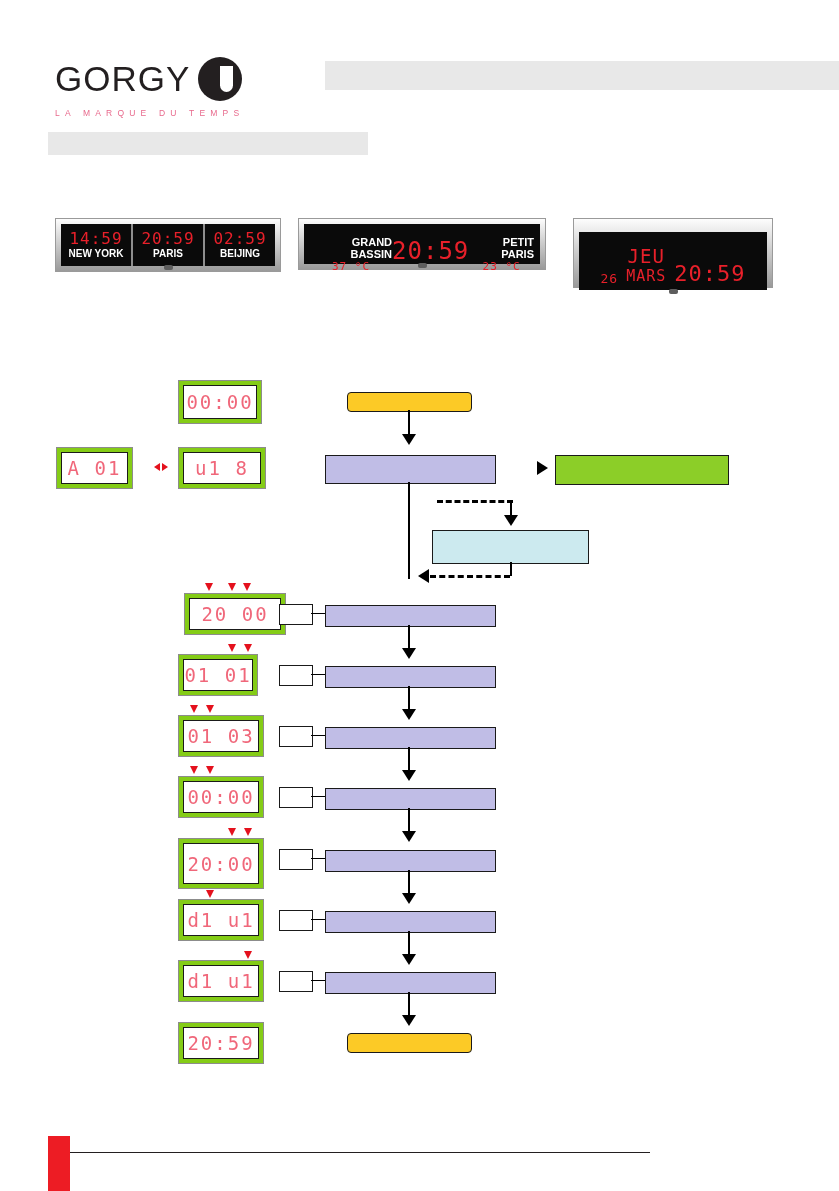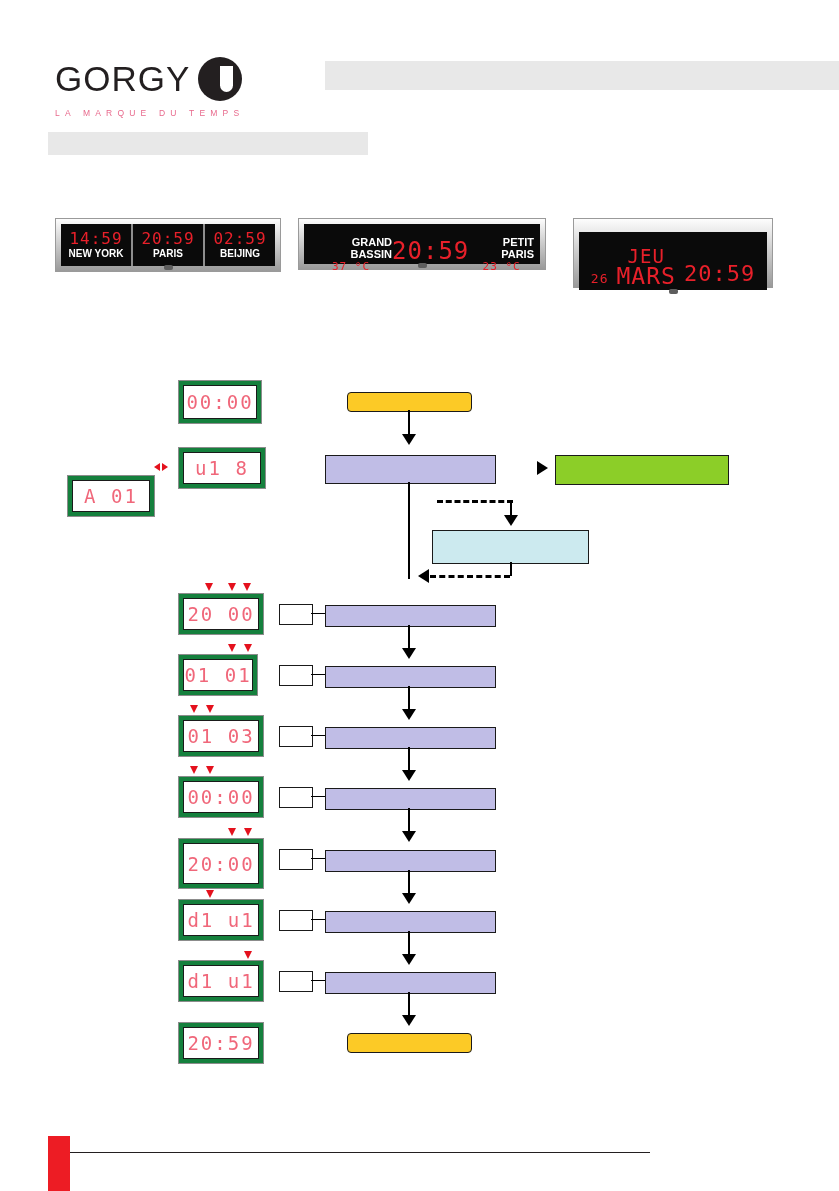--- a/index.html
+++ b/index.html
@@ -51,25 +51,25 @@
   #clock-pool .hdr{color:#fff;font-size:11px;font-weight:bold;line-height:12px;}
   #clock-pool .tmp{font-size:11px;line-height:13px;}
   #clock-pool .bigtime{font-size:24px;line-height:26px;margin-top:2px;}
 
   #clock-date{left:573px;top:218px;width:200px;height:70px;}
   #clock-date .screen{display:flex;align-items:flex-end;justify-content:center;
                       gap:8px;padding:4px 10px;box-sizing:border-box;margin-top:8px;}
   #clock-date .daynum{font-size:13px;line-height:14px;}
   #clock-date .mid{display:flex;flex-direction:column;align-items:center;}
   #clock-date .dow{font-size:19px;line-height:20px;}
-  #clock-date .mon{font-size:23px;line-height:20px;}
+  #clock-date .mon{font-size:15px;line-height:20px;}
   #clock-date .tm{font-size:22px;line-height:24px;}
 
   
-  .lcd{box-sizing:border-box;background:#15803d;border:1px solid #8c8c8c;
+  .lcd{box-sizing:border-box;background:#84cc16;border:1px solid #8c8c8c;
        padding:4px;}
   .lcd-inner{box-sizing:border-box;width:100%;height:100%;background:#ffffff;
              border:1.5px solid #1a1a1a;display:flex;align-items:center;
              justify-content:center;}
   .lcd-txt{color:#f0677a;font-family:"DejaVu Sans Mono",monospace;
            font-size:19px;letter-spacing:2px;white-space:pre;}
   .marker{position:absolute;width:0;height:0;border-left:4px solid transparent;
           border-right:4px solid transparent;border-top:8px solid #e4111d;}
 
   
@@ -165,21 +165,21 @@
 
 <div class="abs lcd" style="left:178px;top:380px;width:84px;height:44px;">
   <div class="lcd-inner">
       <span class="lcd-txt">00:00</span>
     </div>
 </div>
 <div class="abs bar-yellow" style="left:347px;top:392px;width:123px;height:18px;"></div>
 <div class="abs vline" style="left:408px;top:410px;height:26px;"></div>
 <div class="abs arrow-down" style="left:402px;top:434px;"></div>
 
-<div class="abs lcd" style="left:67px;top:447px;width:88px;height:42px;margin-top:28px;">
+<div class="abs lcd" style="left:56px;top:447px;width:77px;height:42px;">
   <div class="lcd-inner">
       <span class="lcd-txt">A 01</span>
     </div>
 </div>
 <div class="abs dbl-arrow" style="left:154px;top:463px;">
   <span class="da-l"></span>
     <span class="da-r"></span>
 </div>
 <div class="abs lcd" style="left:178px;top:447px;width:88px;height:42px;">
   <div class="lcd-inner">
@@ -195,21 +195,21 @@
 <div class="abs vline" style="left:510px;top:500px;height:18px;"></div>
 <div class="abs arrow-down" style="left:504px;top:515px;"></div>
 <div class="abs bar-blue" style="left:432px;top:530px;width:155px;height:32px;"></div>
 <div class="abs dotline" style="left:430px;top:575px;width:80px;"></div>
 <div class="abs vline" style="left:510px;top:562px;height:14px;"></div>
 <div class="abs arrow-left" style="left:418px;top:569px;"></div>
 
 <div class="abs marker" style="left:205px;top:583px;"></div>
 <div class="abs marker" style="left:228px;top:583px;"></div>
 <div class="abs marker" style="left:243px;top:583px;"></div>
-<div class="abs lcd" style="left:178px;top:593px;width:86px;height:42px;">
+<div class="abs lcd" style="left:184px;top:593px;width:102px;height:42px;">
   <div class="lcd-inner">
       <span class="lcd-txt">20 00</span>
     </div>
 </div>
 <div class="abs bar-white" style="left:279px;top:604px;width:32px;height:19px;"></div>
 <div class="abs hline" style="left:311px;top:613px;width:16px;"></div>
 <div class="abs bar-purple" style="left:325px;top:605px;width:169px;height:20px;"></div>
 <div class="abs vline" style="left:408px;top:625px;height:24px;"></div>
 <div class="abs arrow-down" style="left:402px;top:648px;"></div>
 

